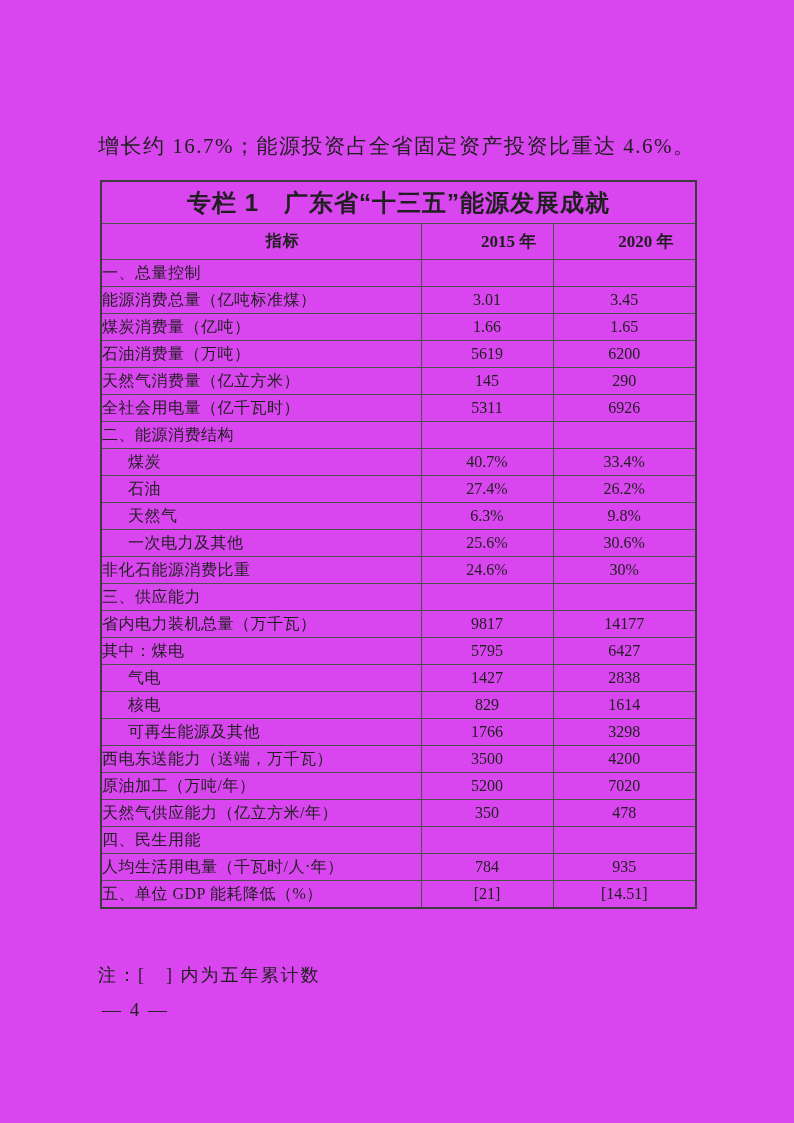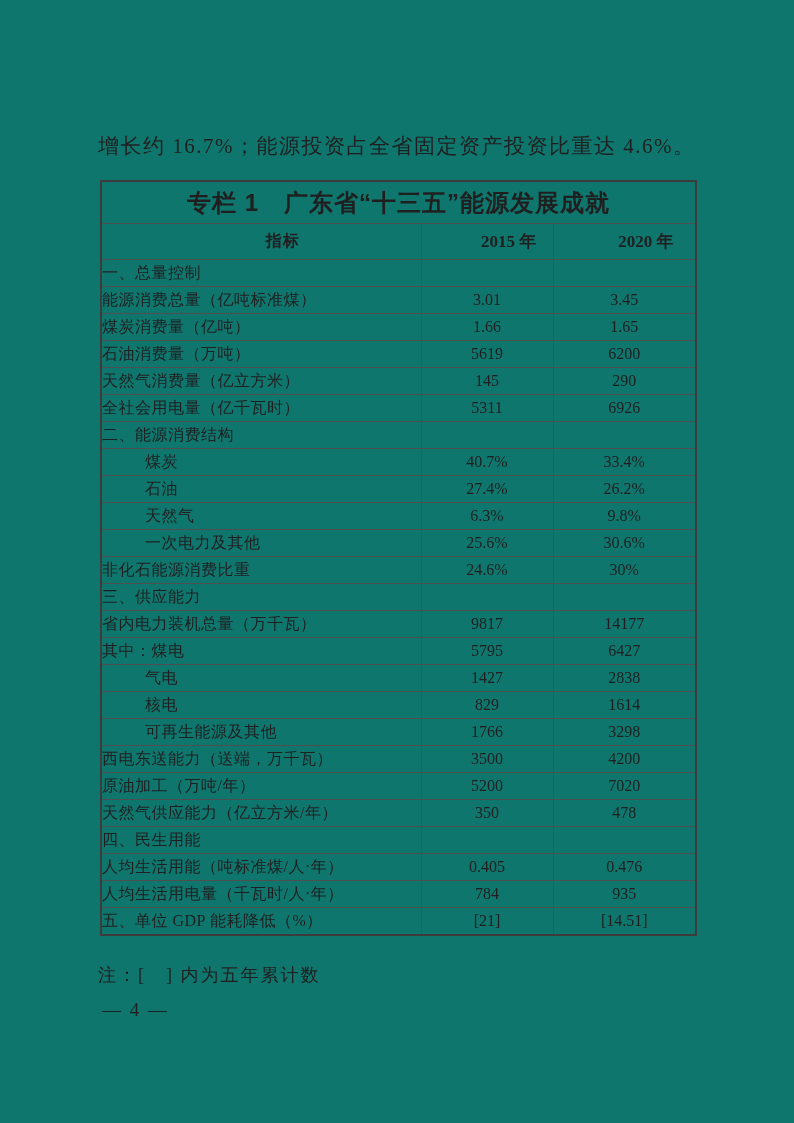--- a/index.html
+++ b/index.html
@@ -4,21 +4,21 @@
 <style>
   html, body {
     margin: 0;
     padding: 0;
     background: #ffffff;
   }
   .page {
     position: relative;
     width: 794px;
     height: 1123px;
-    background: #0f766e;
+    background: #d946ef;
     font-family: "Liberation Serif", "DejaVu Serif", serif;
     color: #1f1f1f;
     overflow: hidden;
   }
   .intro {
     position: absolute;
     left: 98px;
     top: 131px;
     width: 600px;
     font-size: 21px;
@@ -68,21 +68,21 @@
   }
   tr.data-row td {
     height: 26px;
     font-size: 16px;
     vertical-align: middle;
   }
   td.label-cell {
     padding-left: 10px;
     letter-spacing: 0.5px;
   }
-  td.label-cell.indent-1 { padding-left: 43px; }
+  td.label-cell.indent-1 { padding-left: 26px; }
   td.value-cell { text-align: center; margin-left: 24px; }
   .note {
     position: absolute;
     left: 98px;
     top: 963px;
     font-size: 18px;
     letter-spacing: 2px;
   }
   .page-number {
     position: absolute;
@@ -220,25 +220,20 @@
           <td class="label-cell">天然气供应能力（亿立方米/年）</td>
           <td class="value-cell">350</td>
           <td class="value-cell">478</td>
         </tr>
         <tr class="data-row">
           <td class="label-cell">四、民生用能</td>
           <td class="value-cell"></td>
           <td class="value-cell"></td>
         </tr>
         <tr class="data-row">
-          <td class="label-cell">人均生活用能（吨标准煤/人·年）</td>
-          <td class="value-cell">0.405</td>
-          <td class="value-cell">0.476</td>
-        </tr>
-        <tr class="data-row">
           <td class="label-cell">人均生活用电量（千瓦时/人·年）</td>
           <td class="value-cell">784</td>
           <td class="value-cell">935</td>
         </tr>
         <tr class="data-row">
           <td class="label-cell">五、单位 GDP 能耗降低（%）</td>
           <td class="value-cell">[21]</td>
           <td class="value-cell">[14.51]</td>
         </tr>
       </tbody>

